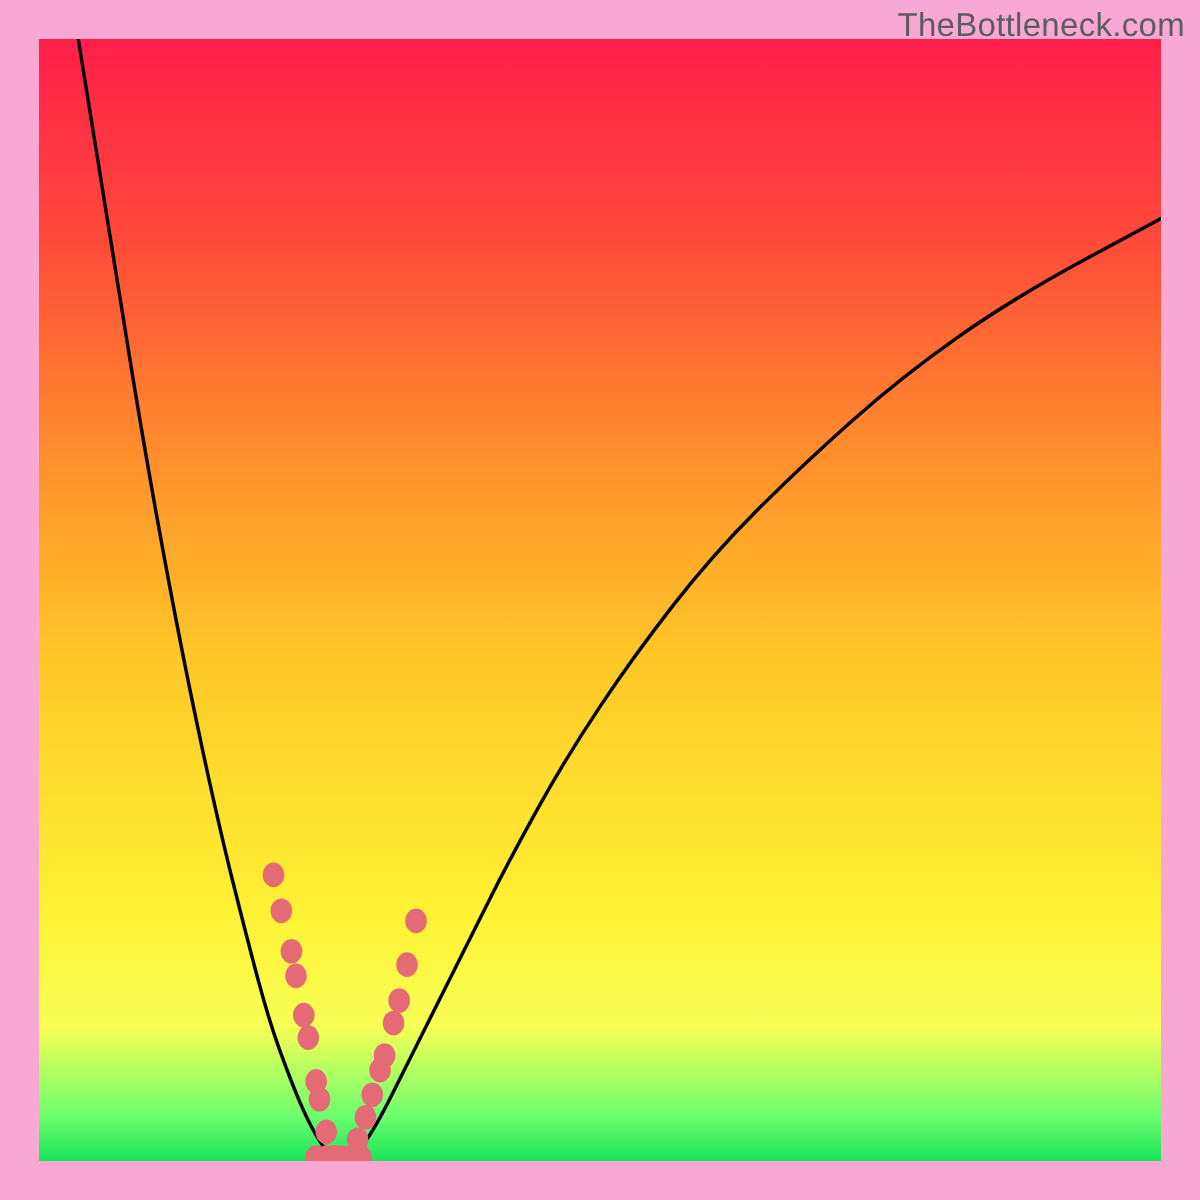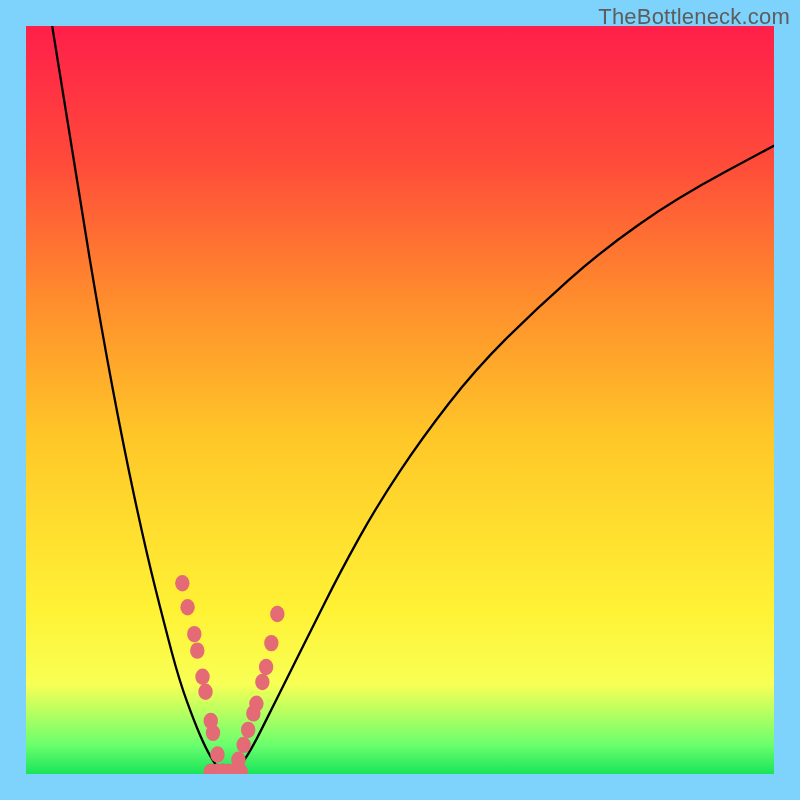--- a/index.html
+++ b/index.html
@@ -7,21 +7,21 @@
     padding: 0;
     width: 800px;
     height: 800px;
     overflow: hidden;
     background: #000;
     font-family: Arial, Helvetica, sans-serif;
   }
   .frame {
     position: absolute;
     inset: 0;
-    background: #7dd3fc;
+    background: #f9a8d4;
   }
   .plot-area {
     position: absolute;
     left: 26px;
     top: 26px;
     width: 748px;
     height: 748px;
     overflow: hidden;
   }
   

